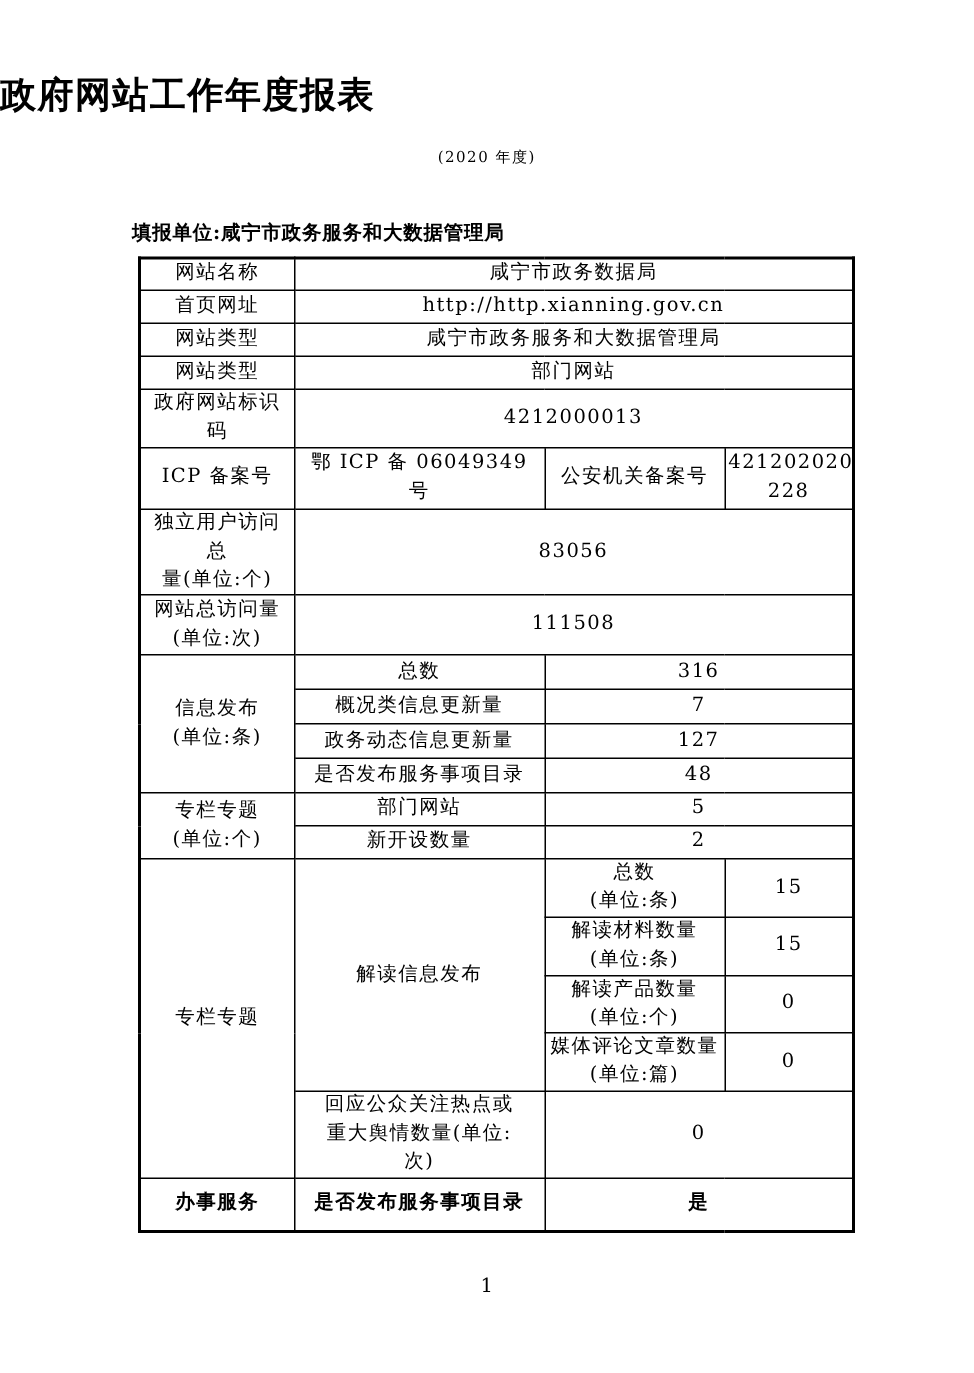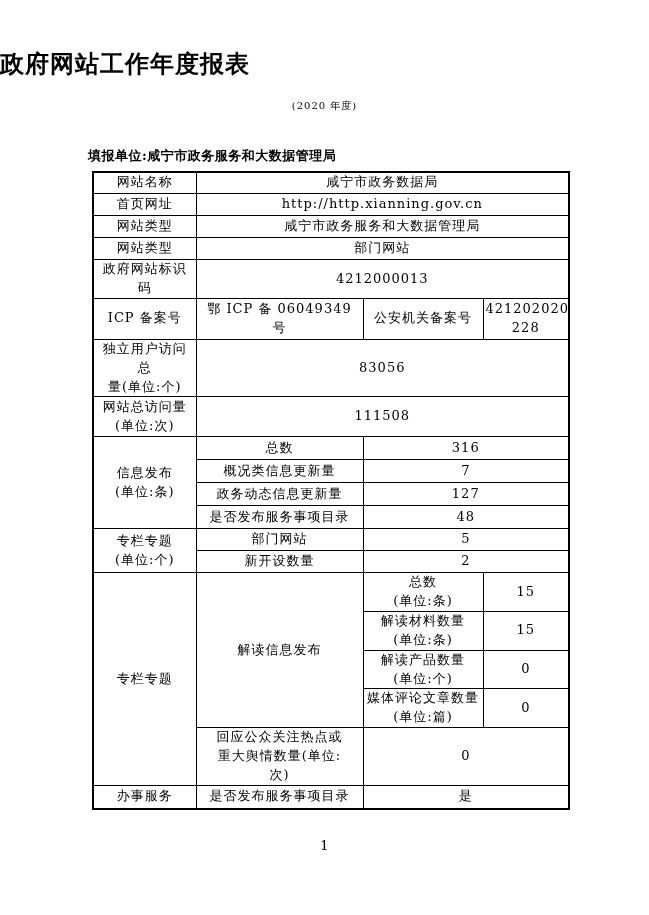--- a/index.html
+++ b/index.html
@@ -50,21 +50,21 @@
     vertical-align: middle;
     font-size: 13px;
     letter-spacing: 1px;
     line-height: 1.45;
     padding: 0 2px;
     white-space: pre-line;
     overflow: hidden;
   }
   tr.h22 { height: 22px; padding-left: 43px; }
   tr.h23 { height: 23px; }
-  tr.h36 { height: 24px; }
+  tr.h36 { height: 36px; font-weight: bold; }
   tr.h38 { height: 38px; }
   tr.h40 { height: 40px; }
   tr.h41 { height: 41px; }
   tr.h55 { height: 55px; margin-top: 28px; }
   td.vbottom {
     vertical-align: bottom;
     padding-bottom: 3px;
   }
   .page-number {
     margin-top: 28px;

